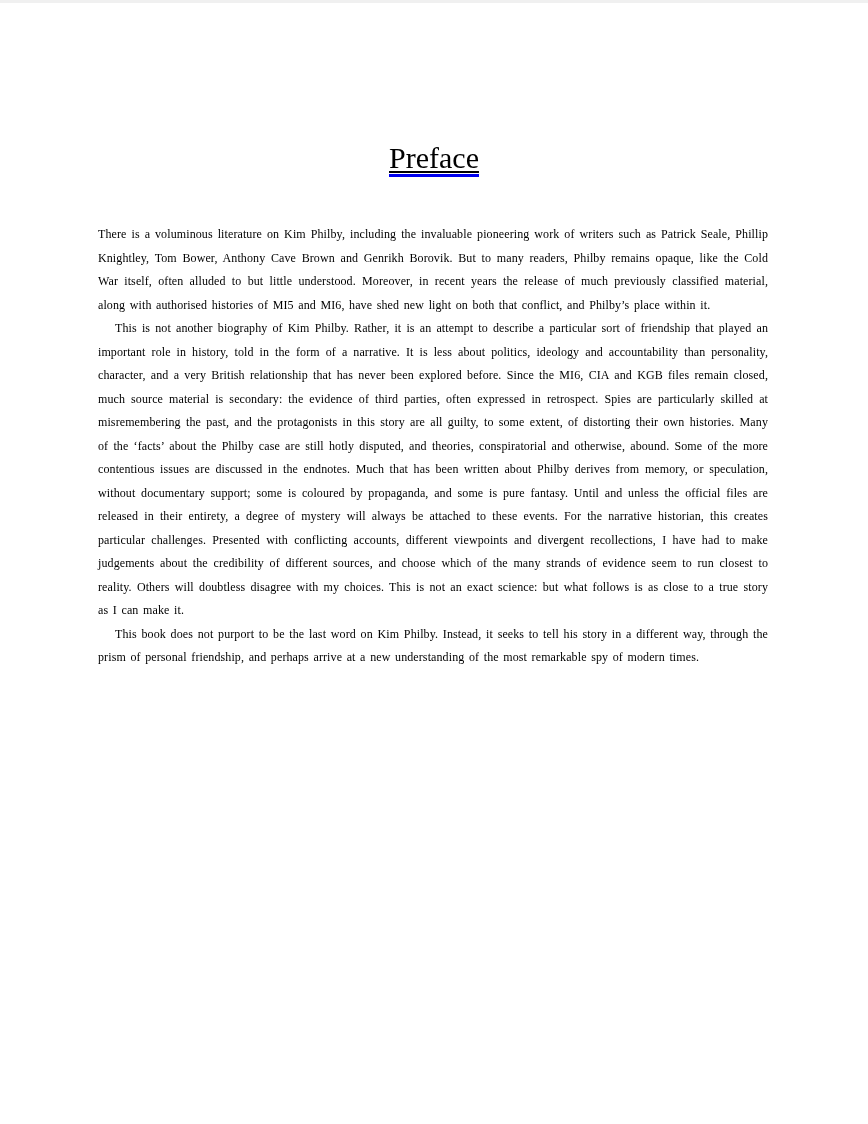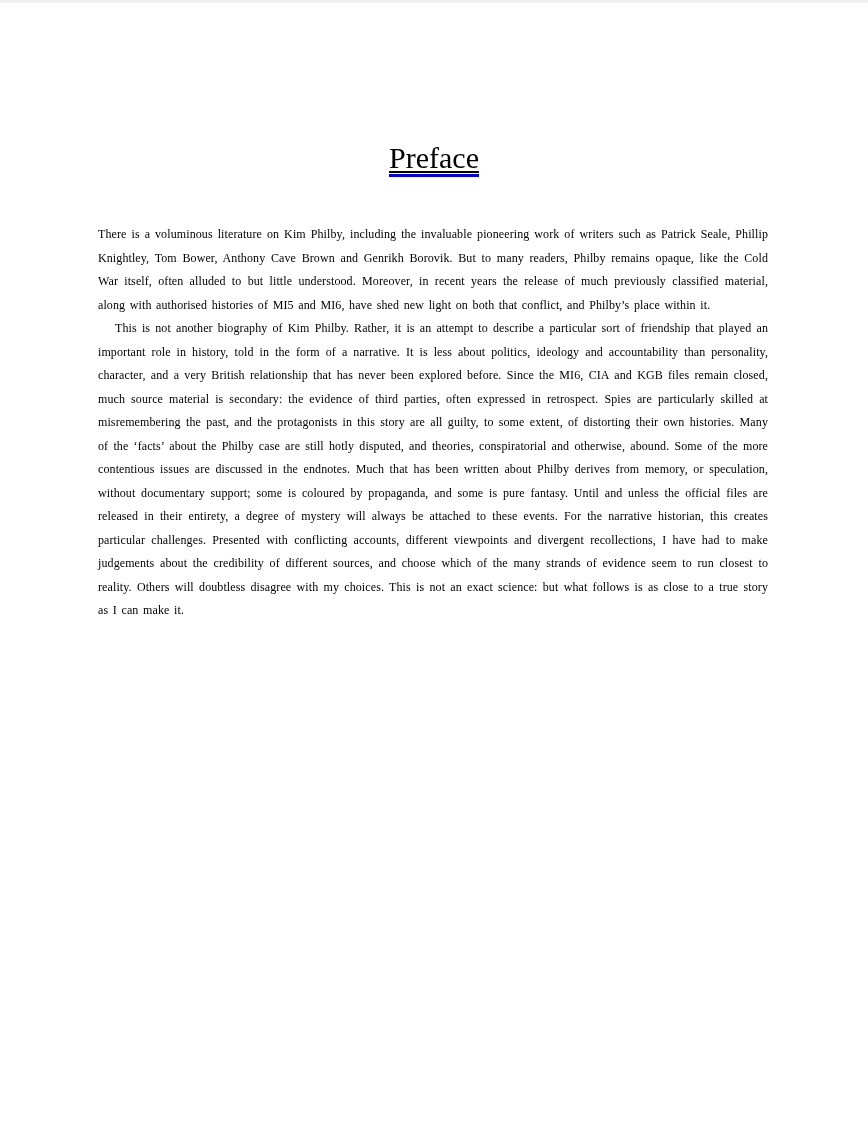--- a/index.html
+++ b/index.html
@@ -70,14 +70,15 @@
 <div class="page">
   <div class="top-edge"></div>
 
   <h1 class="title-wrap">
     <span class="title-link">Preface</span>
   </h1>
 
   <div class="body-text">
     <p class="para">There is a voluminous literature on Kim Philby, including the invaluable pioneering work of writers such as Patrick Seale, Phillip Knightley, Tom Bower, Anthony Cave Brown and Genrikh Borovik. But to many readers, Philby remains opaque, like the Cold War itself, often alluded to but little understood. Moreover, in recent years the release of much previously classified material, along with authorised histories of MI5 and MI6, have shed new light on both that conflict, and Philby’s place within it.</p>
     <p class="para indent">This is not another biography of Kim Philby. Rather, it is an attempt to describe a particular sort of friendship that played an important role in history, told in the form of a narrative. It is less about politics, ideology and accountability than personality, character, and a very British relationship that has never been explored before. Since the MI6, CIA and KGB files remain closed, much source material is secondary: the evidence of third parties, often expressed in retrospect. Spies are particularly skilled at misremembering the past, and the protagonists in this story are all guilty, to some extent, of distorting their own histories. Many of the ‘facts’ about the Philby case are still hotly disputed, and theories, conspiratorial and otherwise, abound. Some of the more contentious issues are discussed in the endnotes. Much that has been written about Philby derives from memory, or speculation, without documentary support; some is coloured by propaganda, and some is pure fantasy. Until and unless the official files are released in their entirety, a degree of mystery will always be attached to these events. For the narrative historian, this creates particular challenges. Presented with conflicting accounts, different viewpoints and divergent recollections, I have had to make judgements about the credibility of different sources, and choose which of the many strands of evidence seem to run closest to reality. Others will doubtless disagree with my choices. This is not an exact science: but what follows is as close to a true story as I can make it.</p>
+    <p class="para indent">This book does not purport to be the last word on Kim Philby. Instead, it seeks to tell his story in a different way, through the prism of personal friendship, and perhaps arrive at a new understanding of the most remarkable spy of modern times.</p>
   </div>
 </div>
 
 </body></html>

